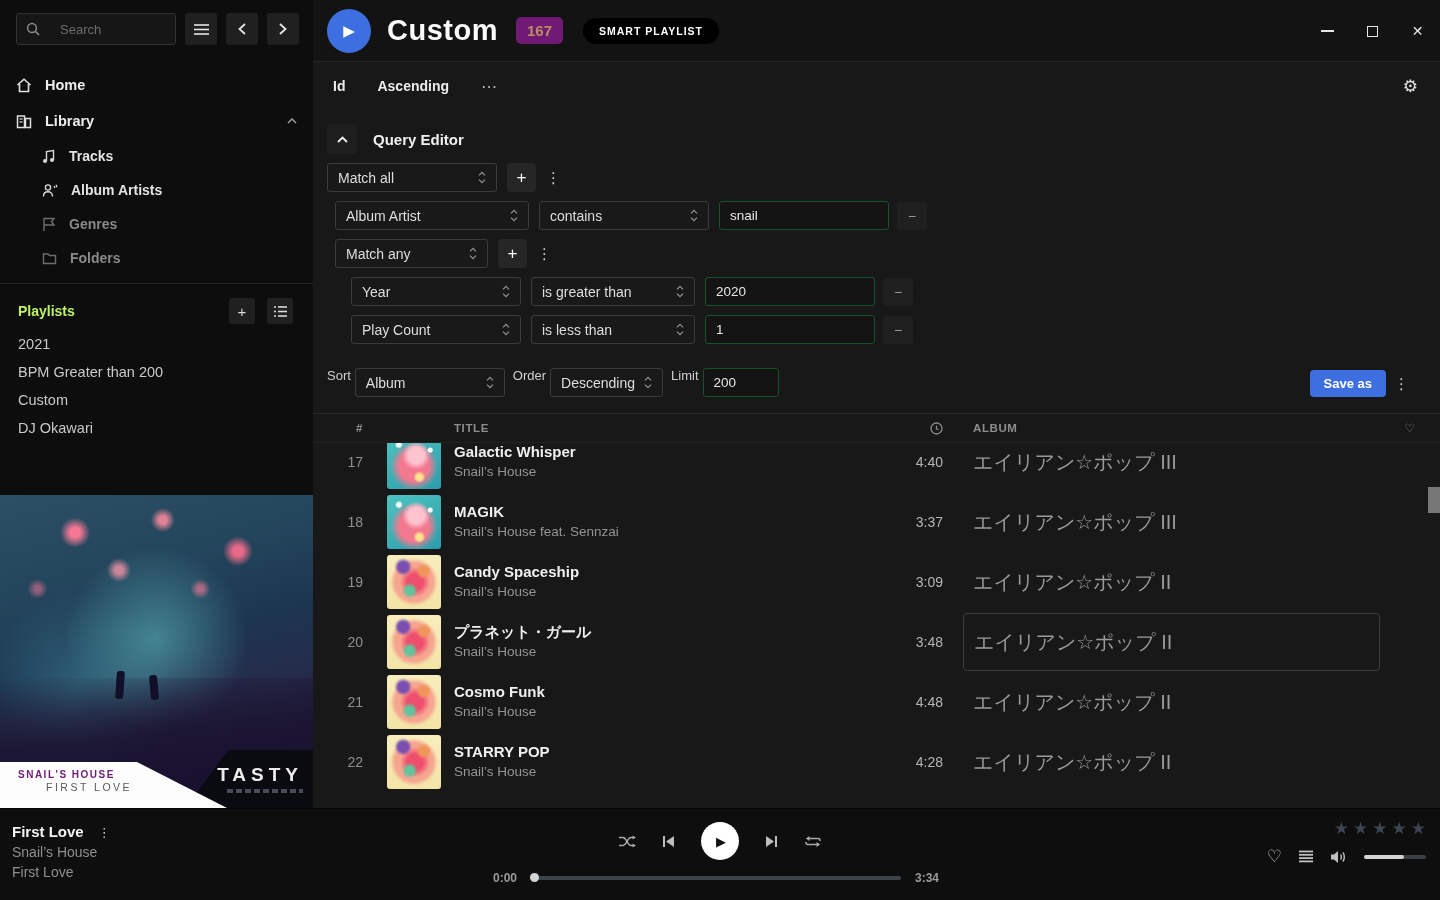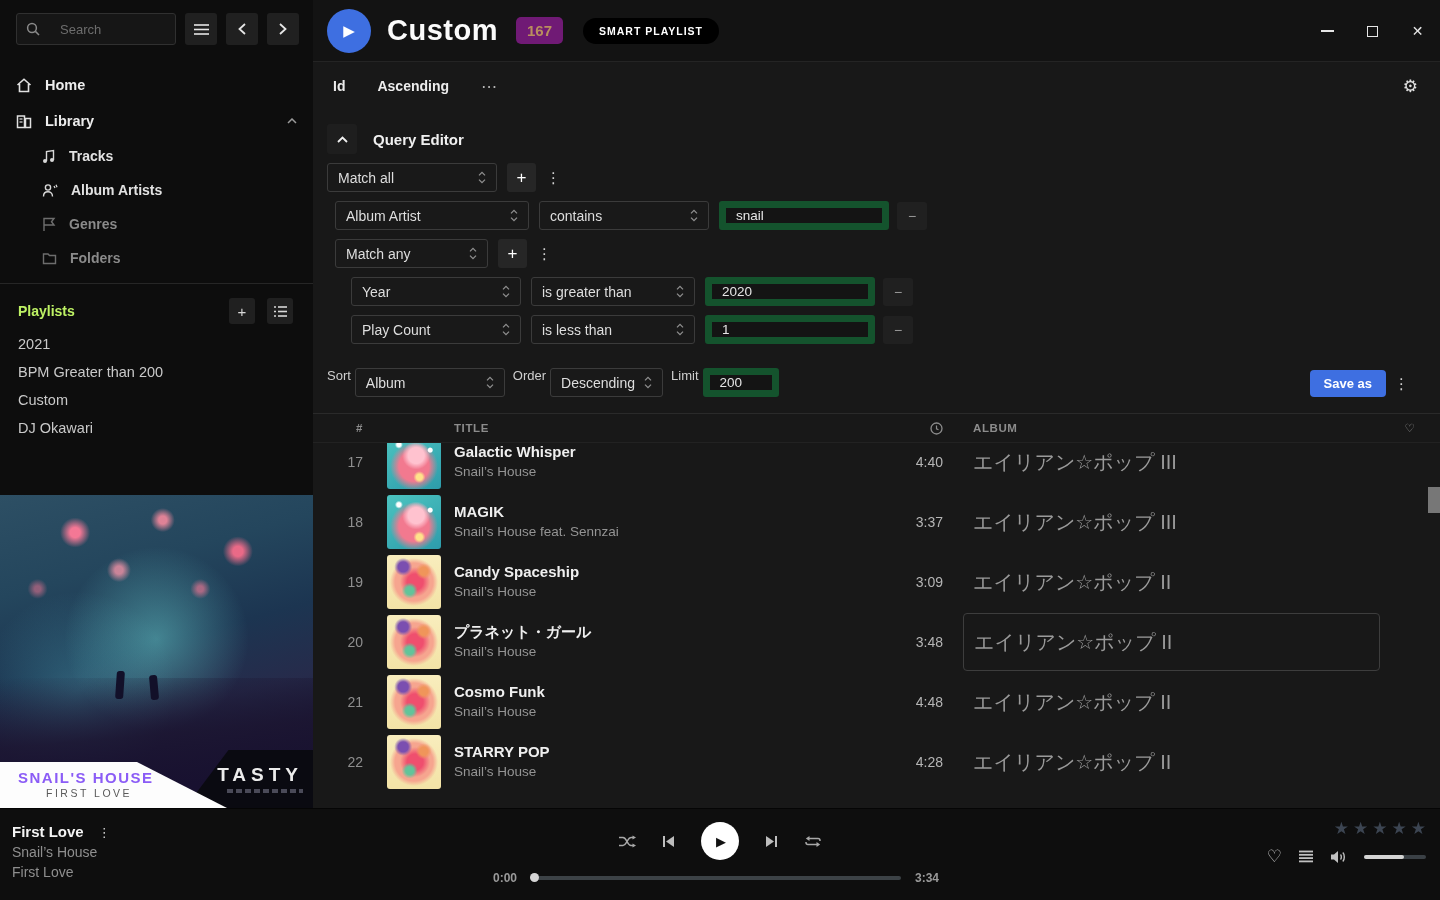--- a/index.html
+++ b/index.html
@@ -44,21 +44,21 @@
       radial-gradient(circle at 50% 46%, rgba(115,228,224,.45) 0, rgba(115,228,224,0) 40%),
       radial-gradient(circle at 25% 62%, rgba(90,200,210,.3) 0, rgba(90,200,210,0) 32%),
       linear-gradient(165deg,#2d4f64 0%,#24465d 26%,#1c3551 48%,#262b4b 66%,#1c1b39 82%,#141228 100%); }
   .side-art::before { content:""; position:absolute; left:0; right:0; bottom:0; height:130px;
     background:linear-gradient(175deg, rgba(22,17,42,0) 0%, rgba(27,20,48,.85) 45%, #181130 78%); }
   .fig { position:absolute; width:8px; height:28px; background:#121029; border-radius:3px; }
   .fig.a { left:116px; top:176px; transform:rotate(4deg); }
   .fig.b { left:150px; top:180px; transform:rotate(-5deg); height:25px; }
   .art-banner { position:absolute; left:0; bottom:0; width:232px; height:46px; background:#fdfdfd;
     clip-path:polygon(0 0,137px 0,227px 46px,0 46px); }
-  .banner-artist { font-weight:800; color:#8b5cf6; font-size:15px; letter-spacing:1.5px; margin:7px 0 0 18px; }
+  .banner-artist { font-weight:800; color:#701a75; font-size:10px; letter-spacing:1.5px; margin:7px 0 0 18px; }
   .banner-album { font-size:10.5px; color:#5a5a5a; letter-spacing:2.5px; margin:1px 0 0 46px; }
   .art-brand { position:absolute; right:0; bottom:0; width:128px; height:58px; background:#0a0a11;
     clip-path:polygon(34% 0,100% 0,100% 100%,0 100%); text-align:right; padding:14px 10px 0 0; }
   .brand-name { font-size:19px; letter-spacing:5px; color:#ececec; font-weight:600; }
   .brand-sub { width:76px; height:4px; margin:3px 0 0 auto;
     background:repeating-linear-gradient(90deg,#4a4a58 0 6px,transparent 6px 9px); }
 
   
   .main-header { height:62px; background:#131313; border-bottom:1px solid #242424; display:flex; align-items:center; padding-left:14px; position:relative; flex:0 0 auto; }
   .play-circle { width:44px; height:44px; border-radius:50%; background:#3e6fe1; display:flex; align-items:center; justify-content:center; color:#fff; font-size:15px; cursor:pointer; }
@@ -80,21 +80,21 @@
   
   .query-section { padding-left:14px; flex:0 0 auto; }
   .qe-title-row { display:flex; align-items:center; gap:16px; margin-top:14px; }
   .sq-btn { width:30px; height:30px; background:#1e1e1e; border-radius:3px; display:flex; align-items:center; justify-content:center; cursor:pointer; }
   .qe-title { font-size:15px; font-weight:600; color:#f0f0f0; }
   .q-row { display:flex; align-items:center; gap:10px; margin-top:9px; }
   .ind8 { margin-left:8px; } .ind24 { margin-left:24px; }
   .q-select { height:29px; background:#191919; border:1px solid #3b3b3b; border-radius:3px; display:flex; align-items:center; padding:0 10px; font-size:14px; color:#dedede; cursor:pointer; }
   .q-select .ud { margin-left:auto; }
   .w170{width:170px;} .w165{width:194px;} .w164{width:164px;} .w153{width:153px;} .w150{width:150px;} .w124{width:113px;} .w76{width:76px;}
-  .q-input { height:29px; background:#141414; border:7px solid #14532d; border-radius:3px; padding:0 10px; font-size:13.5px; color:#e6e6e6; font-family:inherit; outline:none; }
+  .q-input { height:29px; background:#141414; border:1px solid #14532d; border-radius:3px; padding:0 10px; font-size:13.5px; color:#e6e6e6; font-family:inherit; outline:none; }
   .q-plus { width:29px; height:29px; background:#262626; border-radius:3px; display:flex; align-items:center; justify-content:center; color:#fff; font-size:17px; cursor:pointer; }
   .q-kebab { width:14px; text-align:center; color:#d0d0d0; font-size:15px; cursor:pointer; }
   .q-minus { width:30px; height:28px; background:#202020; border-radius:3px; display:flex; align-items:center; justify-content:center; color:#9a9a9a; font-size:14px; cursor:pointer; margin-left:-2px; }
   .sort-row { display:flex; align-items:flex-end; gap:8px; margin-top:24px; padding-right:32px; }
   .fgroup { display:flex; flex-direction:row; gap:4px; }
   .flabel { font-size:13px; color:#cfcfcf; }
   .save-btn { margin-left:auto; height:27px; background:#3e6fe1; border-radius:4px; color:#fff; font-size:13px; font-weight:700; padding:0 14px; display:flex; align-items:center; cursor:pointer; }
   .save-kebab { height:27px; display:flex; align-items:center; }
 
   

